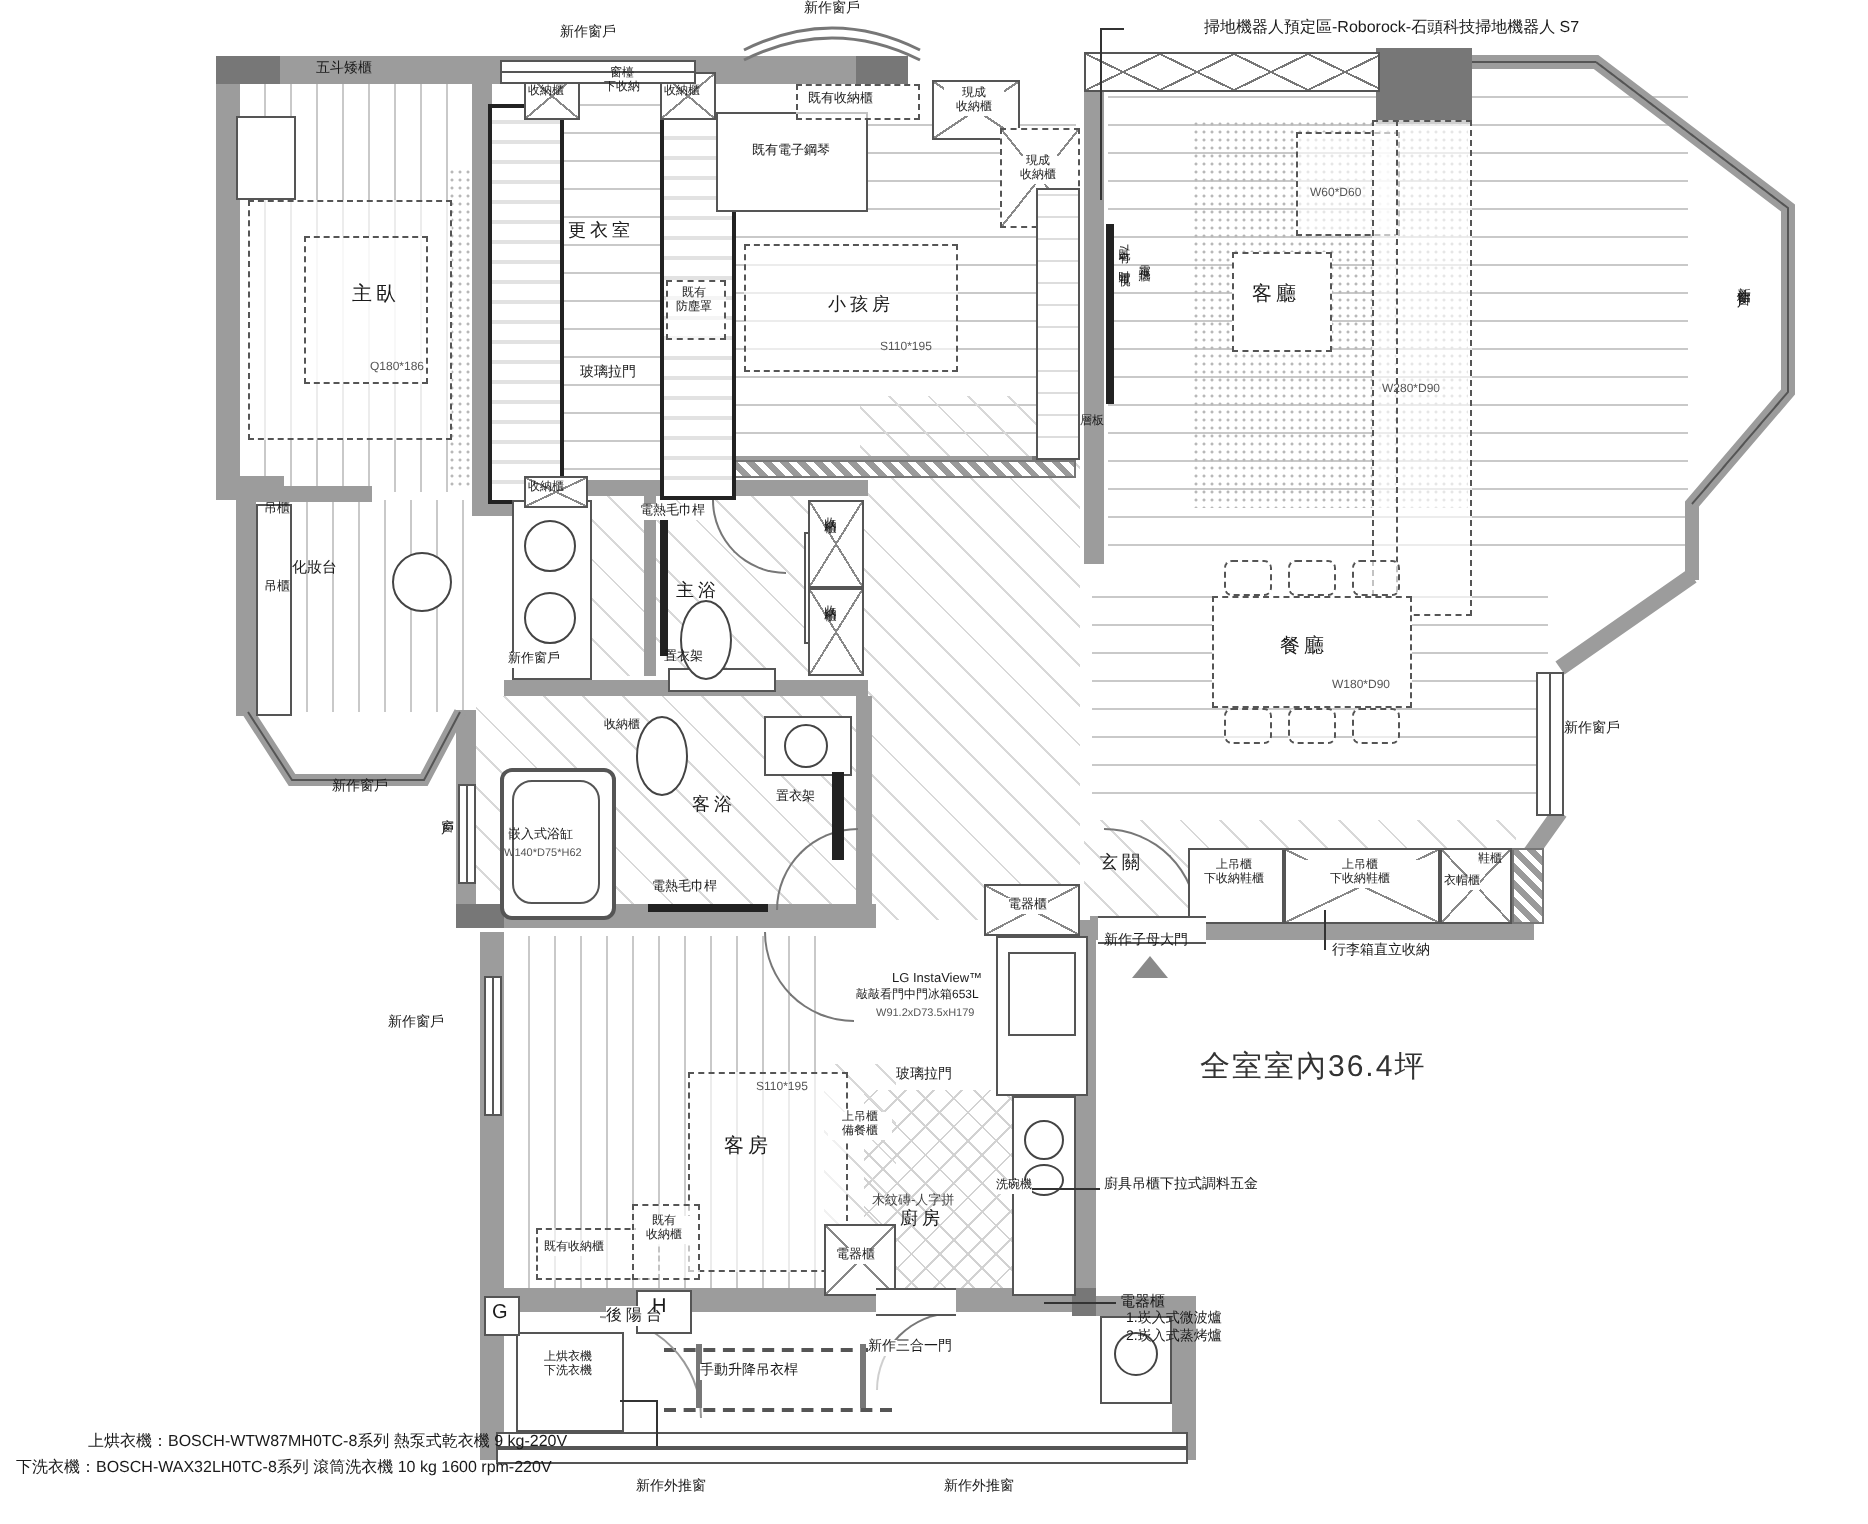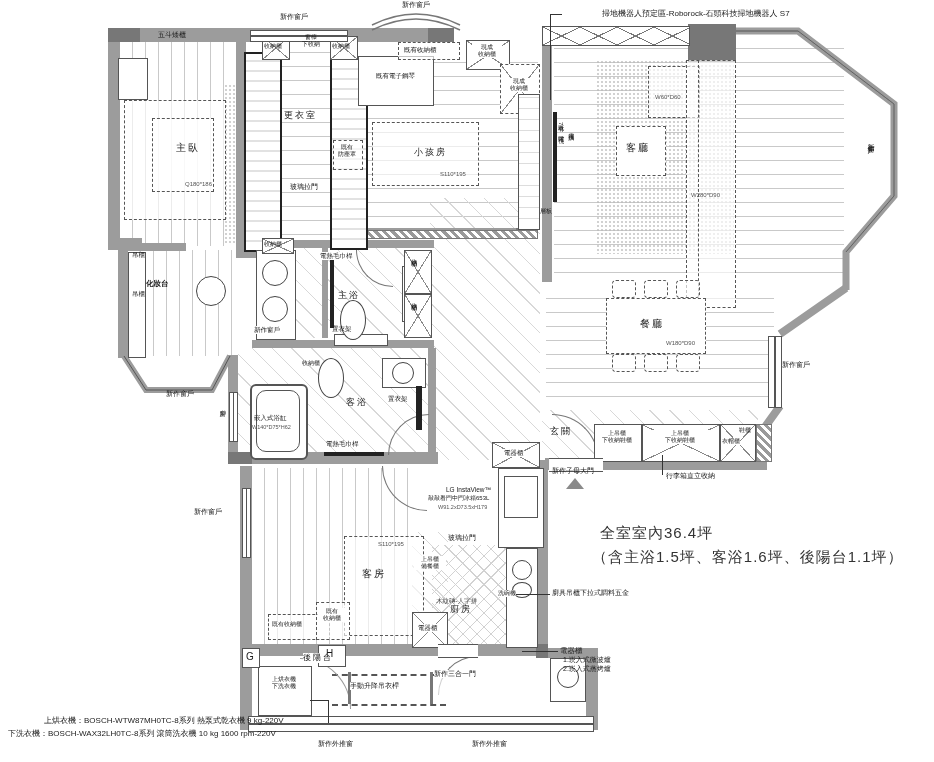--- a/index.html
+++ b/index.html
@@ -166,21 +166,21 @@
   <div class="ellipse" style="left:340px;top:300px;width:24px;height:38px;"></div>
   <div class="solid" style="left:334px;top:334px;width:52px;height:10px;"></div>
   <div class="solid" style="left:402px;top:266px;width:16px;height:54px;"></div>
   <div class="xbox" style="left:404px;top:250px;width:26px;height:42px;"></div>
   <div class="xbox" style="left:404px;top:294px;width:26px;height:42px;"></div>
   <div class="lbl s9" style="left:338px;top:290px;letter-spacing:2px;">主浴</div>
   <div class="arc" style="left:356px;top:250px;width:36px;height:36px;border-left:1px solid #777;border-bottom:1px solid #777;border-bottom-left-radius:100%;"></div>
 
   <div class="ellipse" style="left:196px;top:276px;width:28px;height:28px;"></div>
   <div class="solid" style="left:128px;top:252px;width:16px;height:104px;"></div>
-  <div class="lbl" style="left:146px;top:279px;font-size:7.5px;font-weight:bold;">化妝台</div>
+  <div class="lbl" style="left:146px;top:279px;font-size:7.5px;">化妝台</div>
 
   <div class="solid" style="left:250px;top:384px;width:54px;height:72px;border-radius:6px;border-width:2px;"></div>
   <div class="solid" style="left:256px;top:390px;width:42px;height:60px;border-radius:10px;"></div>
   <div class="ellipse" style="left:318px;top:358px;width:24px;height:38px;"></div>
   <div class="solid" style="left:382px;top:358px;width:42px;height:28px;"></div>
   <div class="ellipse" style="left:392px;top:362px;width:20px;height:20px;"></div>
   <div class="bar" style="left:324px;top:452px;width:60px;height:4px;"></div>
   <div class="bar" style="left:416px;top:386px;width:6px;height:44px;"></div>
   <div class="lbl s9" style="left:346px;top:397px;letter-spacing:2px;">客浴</div>
   <div class="arc" style="left:388px;top:414px;width:40px;height:40px;border-left:1px solid #777;border-top:1px solid #777;border-top-left-radius:100%;"></div>
@@ -320,15 +320,14 @@
     <span>下洗衣機</span>
   </div>
   <div class="lbl" style="left:350px;top:682px;z-index:11;background:#fff;">手動升降吊衣桿</div>
   <div class="lbl" style="left:318px;top:740px;">新作外推窗</div>
   <div class="lbl" style="left:472px;top:740px;">新作外推窗</div>
 
   <div class="lbl s8" style="left:44px;top:716px;">上烘衣機：BOSCH-WTW87MH0TC-8系列 熱泵式乾衣機 9 kg-220V</div>
   <div class="lbl s8" style="left:8px;top:729px;">下洗衣機：BOSCH-WAX32LH0TC-8系列 滾筒洗衣機 10 kg 1600 rpm-220V</div>
 
   <div class="note" style="left:600px;top:524px;">全室室內36.4坪</div>
-  <div class="note" style="left:592px;top:548px;">（含主浴1.5坪、客浴1.6坪、後陽台1.1坪）</div>
 
 </div>
 
 </body></html>

